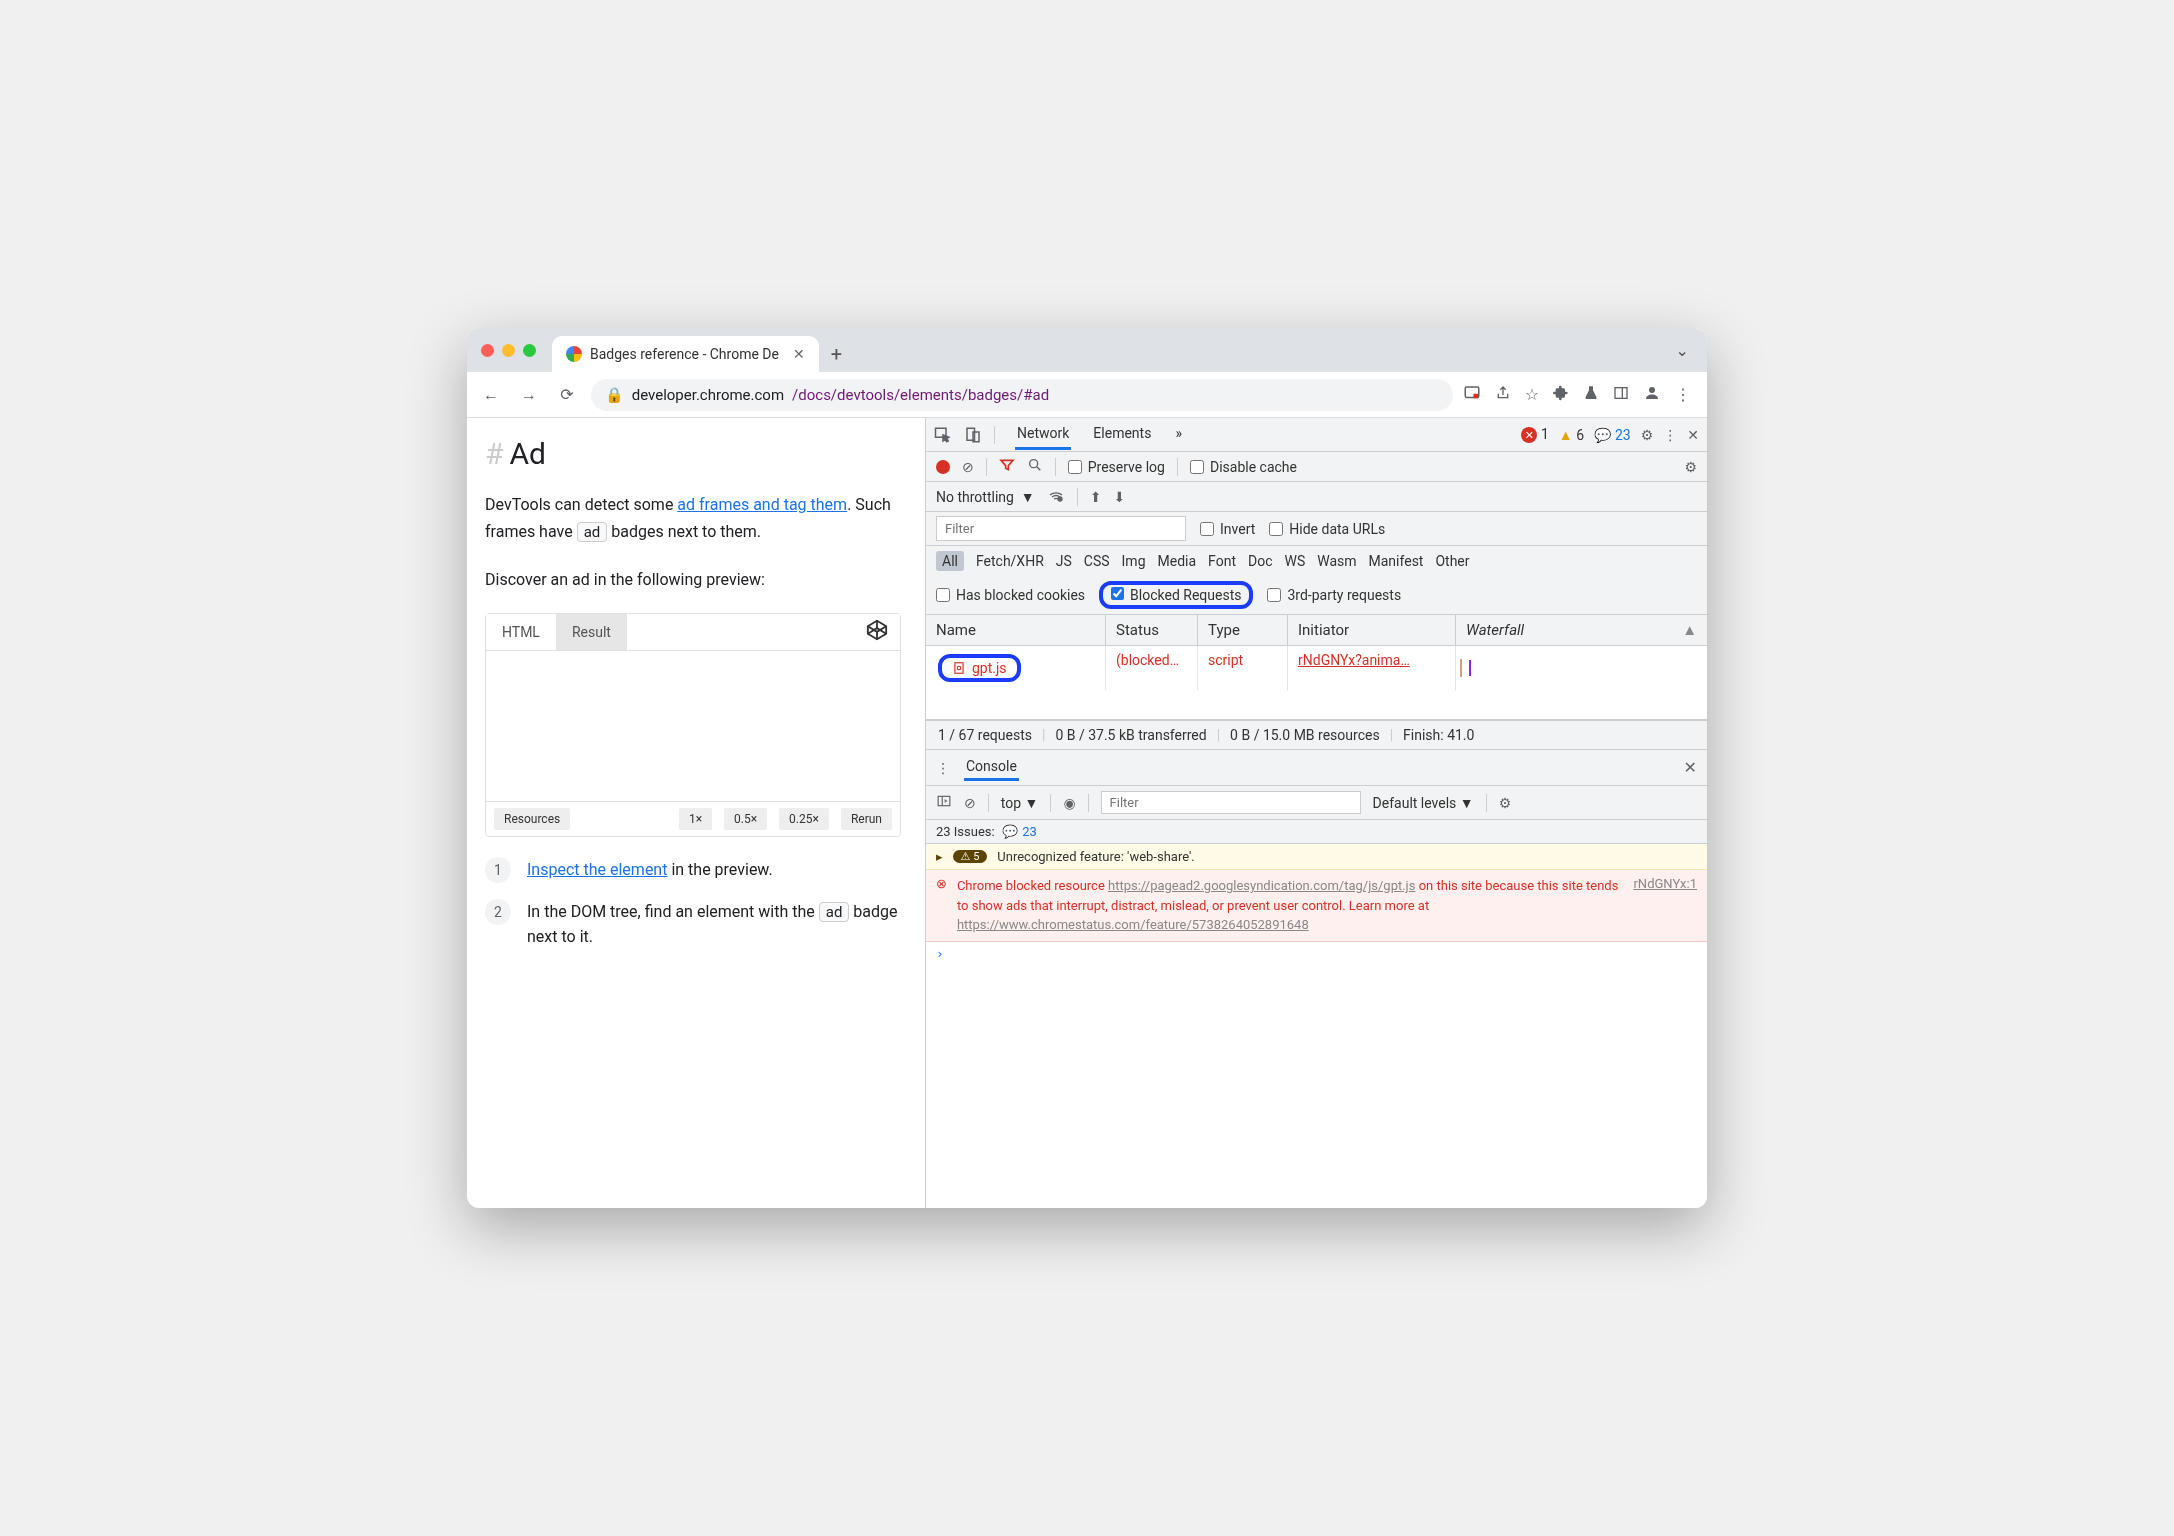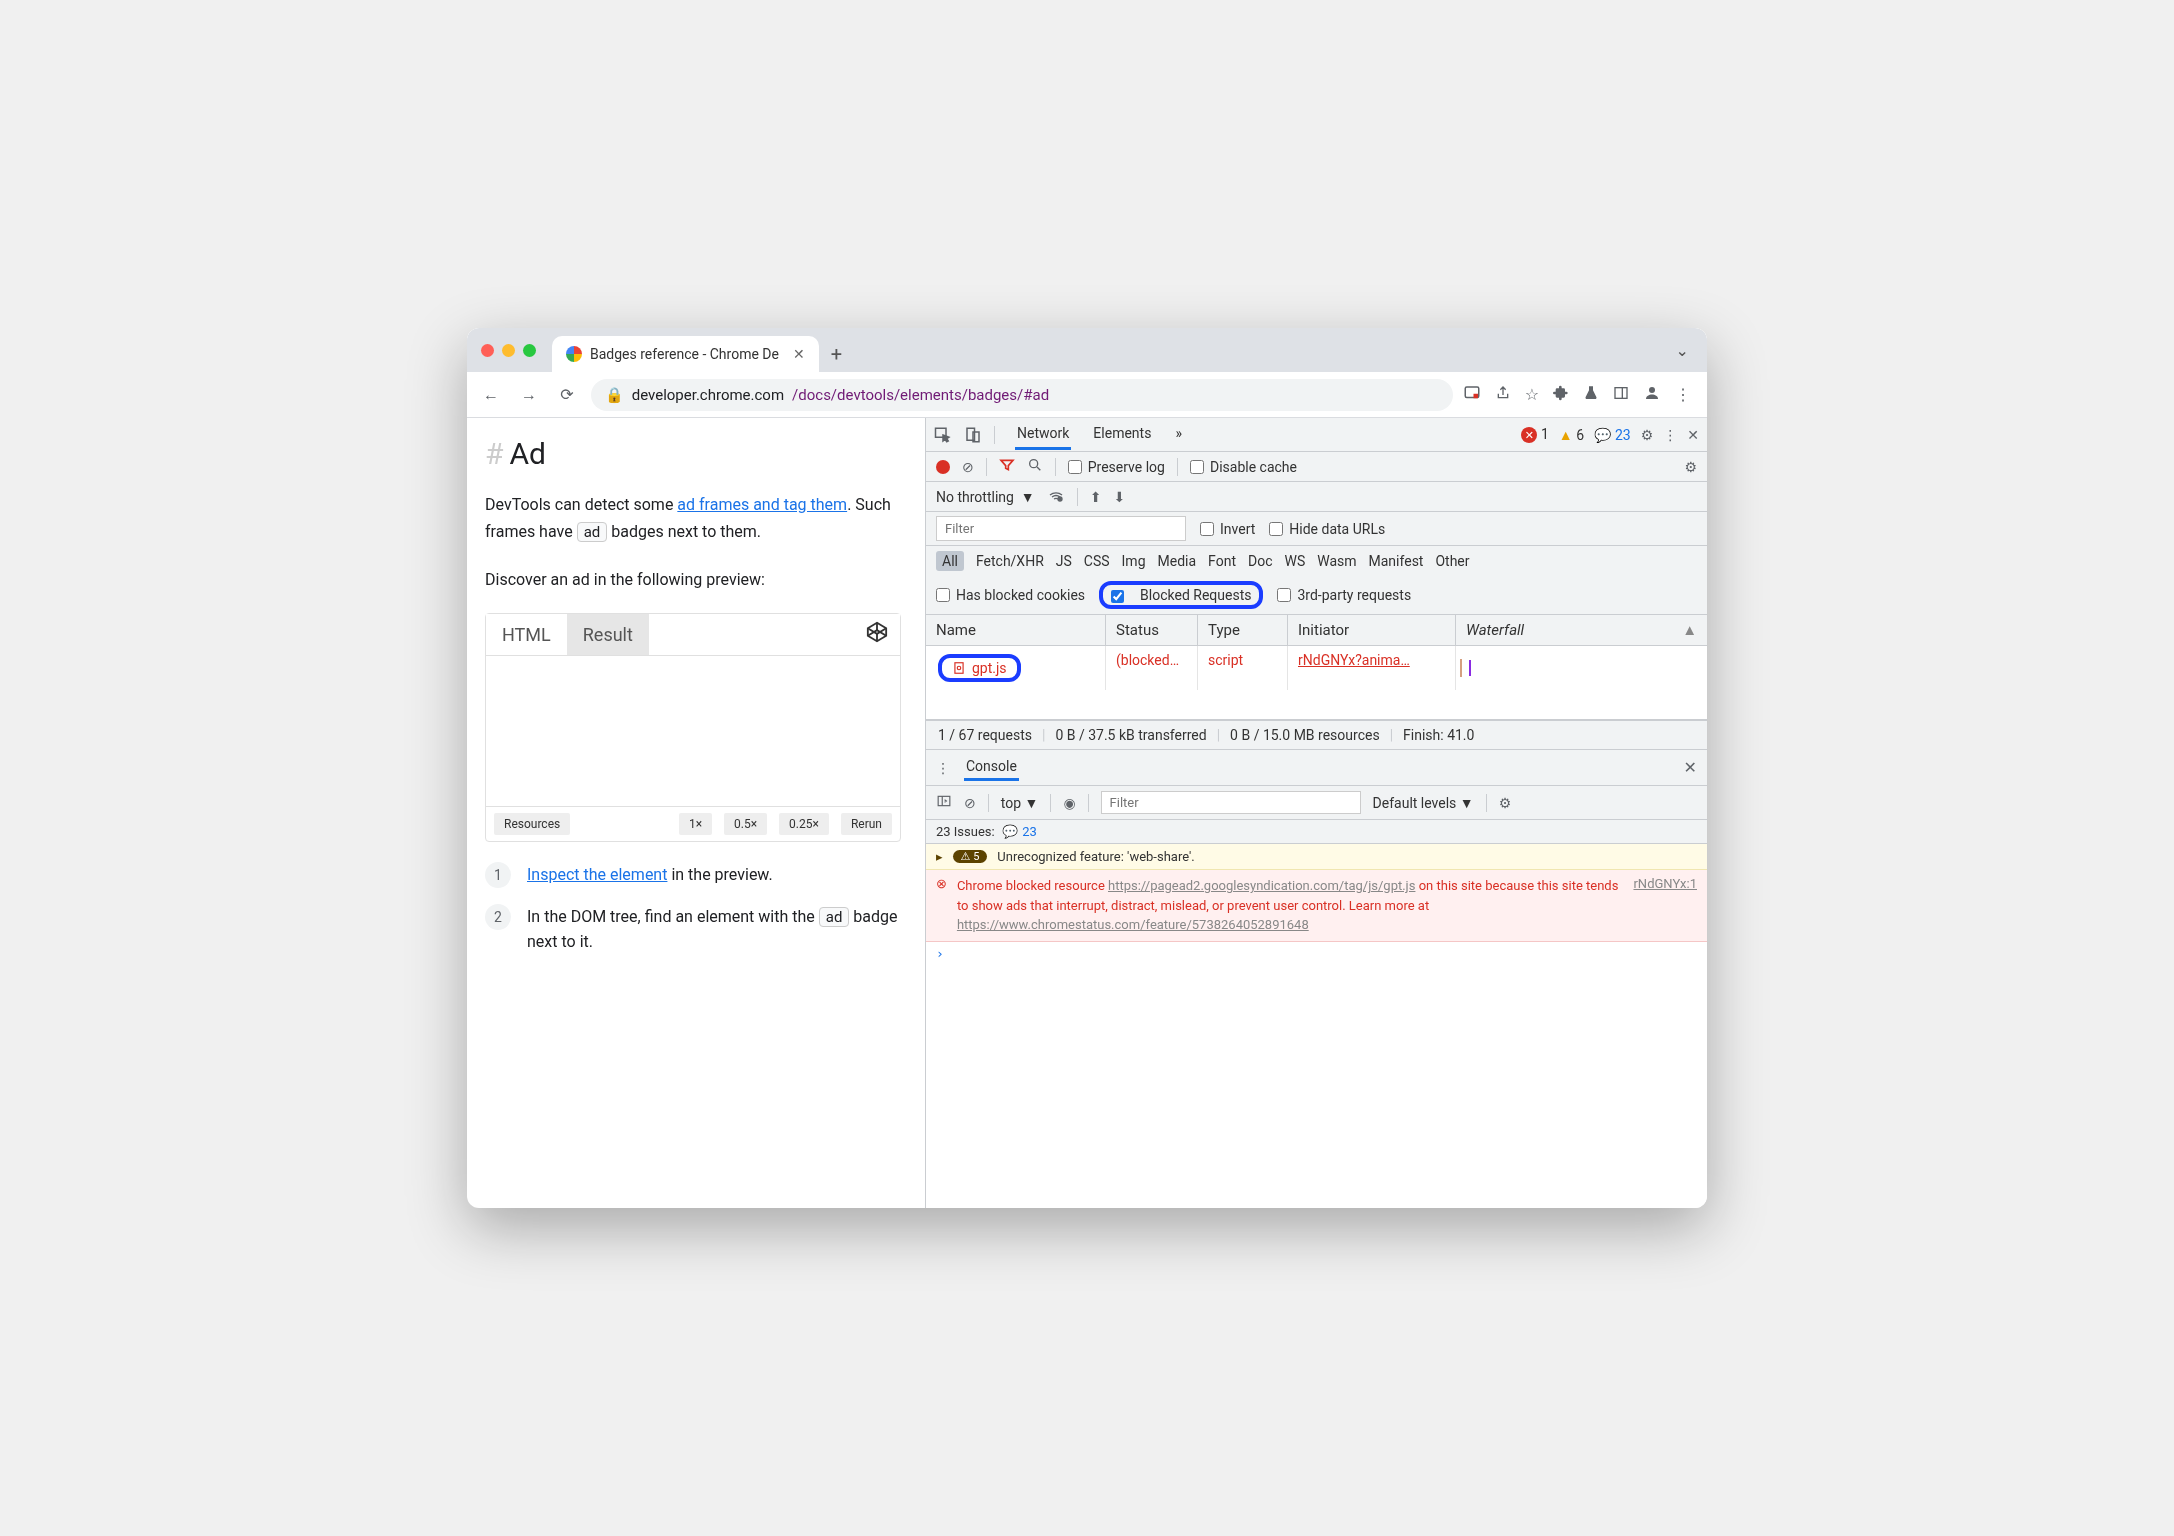--- a/index.html
+++ b/index.html
@@ -30,21 +30,21 @@
 .content { width: 458px; padding: 18px 24px 10px 18px; overflow: auto; font-size: 16px; color: #202124; }
 .content h1 { font-size: 30px; font-weight: 400; display: flex; align-items: center; gap: 6px; margin-bottom: 20px; }
 .hash { color: #ccc; }
 .content p { line-height: 1.7; margin-bottom: 20px; }
 .content a { color: #1a73e8; text-decoration: underline; }
 .badge { border: 1px solid #ccc; background: #f8f9fa; padding: 0 6px; border-radius: 4px; font-size: 15px; }
 
 
 .codepen { border: 1px solid #e0e0e0; border-radius: 4px; margin-bottom: 20px; background: #fff; }
 .cp-tabs { display: flex; align-items: center; border-bottom: 1px solid #e0e0e0; background: #fff; }
-.cp-tab { padding: 10px 16px; font-size: 18px; color: #555; cursor: pointer; }
+.cp-tab { padding: 10px 16px; font-size: 14px; color: #555; cursor: pointer; }
 .cp-tab.active { background: #e6e6e6; }
 .cp-logo { margin-left: auto; margin-right: 12px; }
 .cp-body { height: 150px; background: #fff; }
 .cp-footer { display: flex; align-items: flex-start; padding: 6px 8px; border-top: 1px solid #e0e0e0; gap: 12px; }
 .cp-btn { background: #eee; border: none; padding: 4px 10px; font-size: 12px; color: #333; border-radius: 2px; cursor: pointer; }
 .cp-spacer { flex: 1; }
 
 
 ol { list-style: none; counter-reset: step; }
 ol li { counter-increment: step; display: flex; gap: 16px; margin-bottom: 16px; line-height: 1.6; }
@@ -73,21 +73,21 @@
 .chk { display: flex; align-items: center; gap: 6px; }
 .chk input { width: 14px; height: 14px; }
 
 .filter-row { padding: 4px 10px; background: #f1f3f4; display: flex; align-items: center; gap: 14px; border-bottom: 1px solid #cacdd1; }
 .filter-input { border: 1px solid #ccc; background: #fff; padding: 4px 8px; font-size: 13px; width: 250px; }
 
 .type-row { padding: 5px 10px; background: #f1f3f4; display: flex; flex-wrap: wrap; gap: 12px; align-items: center; border-bottom: 0; font-size: 14px; }
 .type-all { background: #c0c7d0; padding: 2px 6px; border-radius: 3px; }
 
 .check-row { padding: 5px 10px; background: #f1f3f4; display: flex; gap: 14px; align-items: center; border-bottom: 1px solid #cacdd1; font-size: 14px; }
-.highlight-blue { border: 4px solid #1a3cff; border-radius: 12px; padding: 2px 8px; display: flex; align-items: flex-end; gap: 16px; }
+.highlight-blue { border: 4px solid #1a3cff; border-radius: 12px; padding: 2px 8px; display: flex; align-items: flex-start; gap: 6px; }
 .highlight-blue input { accent-color: #1a73e8; }
 
 
 .net-table { background: #fff; }
 .net-head { display: flex; background: #f1f3f4; border-bottom: 1px solid #cacdd1; }
 .nh { padding: 6px 10px; border-right: 1px solid #cacdd1; font-size: 15px; }
 .nh:last-child { border-right: none; font-style: italic; }
 .col-name { width: 180px; } .col-status { width: 92px; } .col-type { width: 90px; } .col-init { width: 168px; } .col-wf { flex: 1; display: flex; justify-content: space-between; align-items: center; }
 .net-body { height: 74px; background: #fff; border-bottom: 1px solid #cacdd1; }
 .net-row-item { display: flex; }

